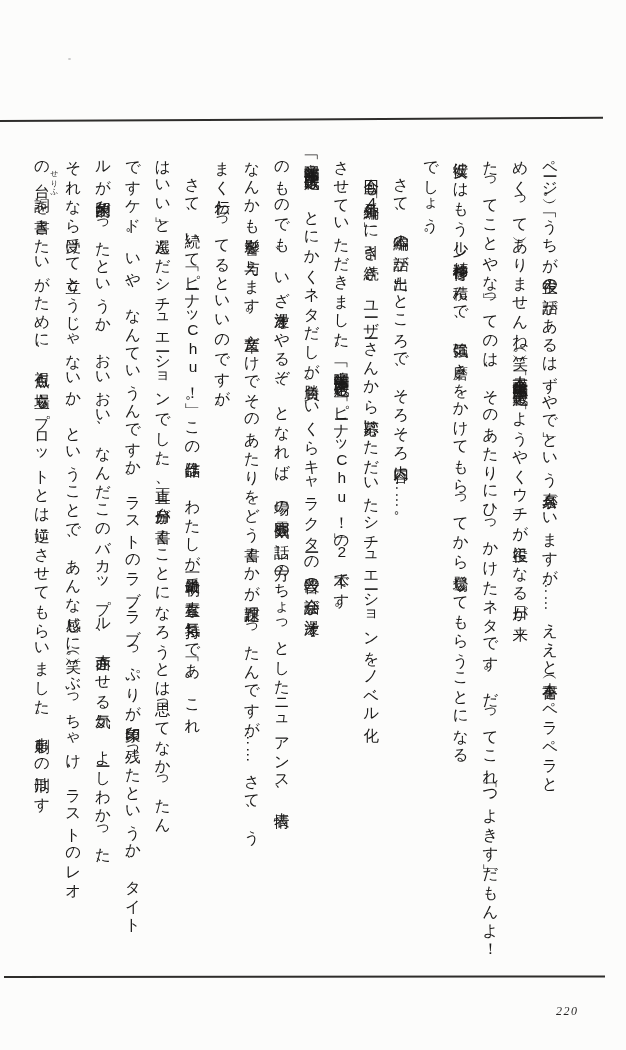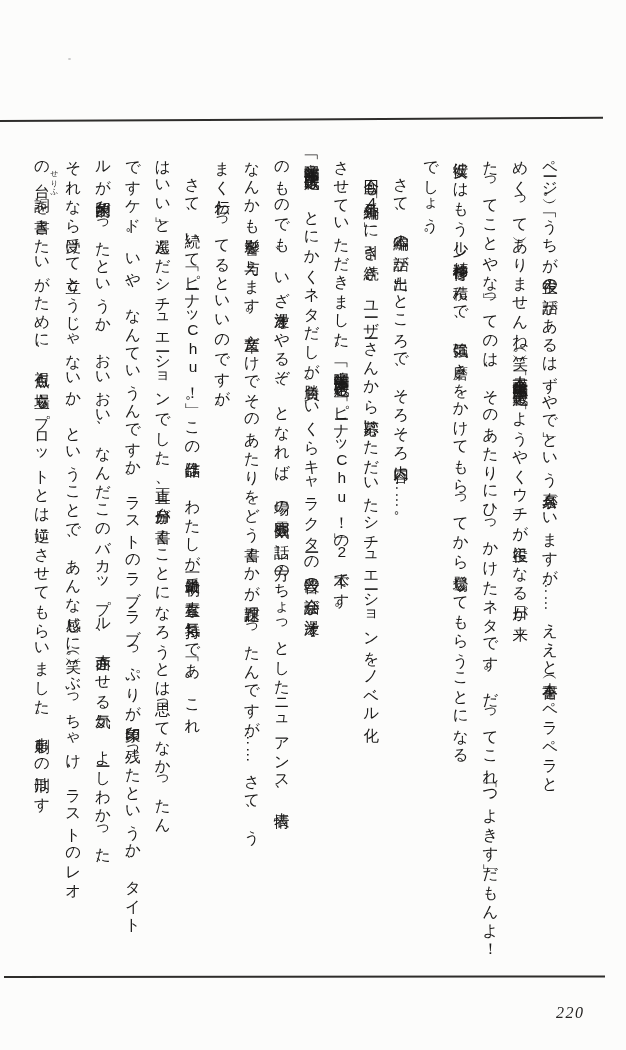--- a/index.html
+++ b/index.html
@@ -21,21 +21,21 @@
     white-space:nowrap;
   }
   .vline{margin:0;}
   .vline.indent{padding-top:16.9px;}
   .up{text-orientation:upright;}
   ruby{ruby-position:over;}
   ruby rt{font-size:7.5px;letter-spacing:0.5px;color:#1b1a19;font-weight:400;}
   .page-number{
     position:absolute;left:556px;top:1004px;
     font-family:"Liberation Serif",serif;font-style:italic;
-    font-size:16px;color:#262524;letter-spacing:1.5px;
+    font-size:12px;color:#262524;letter-spacing:1.5px;
   }
 </style>
 </head>
 <body>
 
 <div class="page">
 
   <div class="rule top"></div>
   <div class="speck"></div>
 

